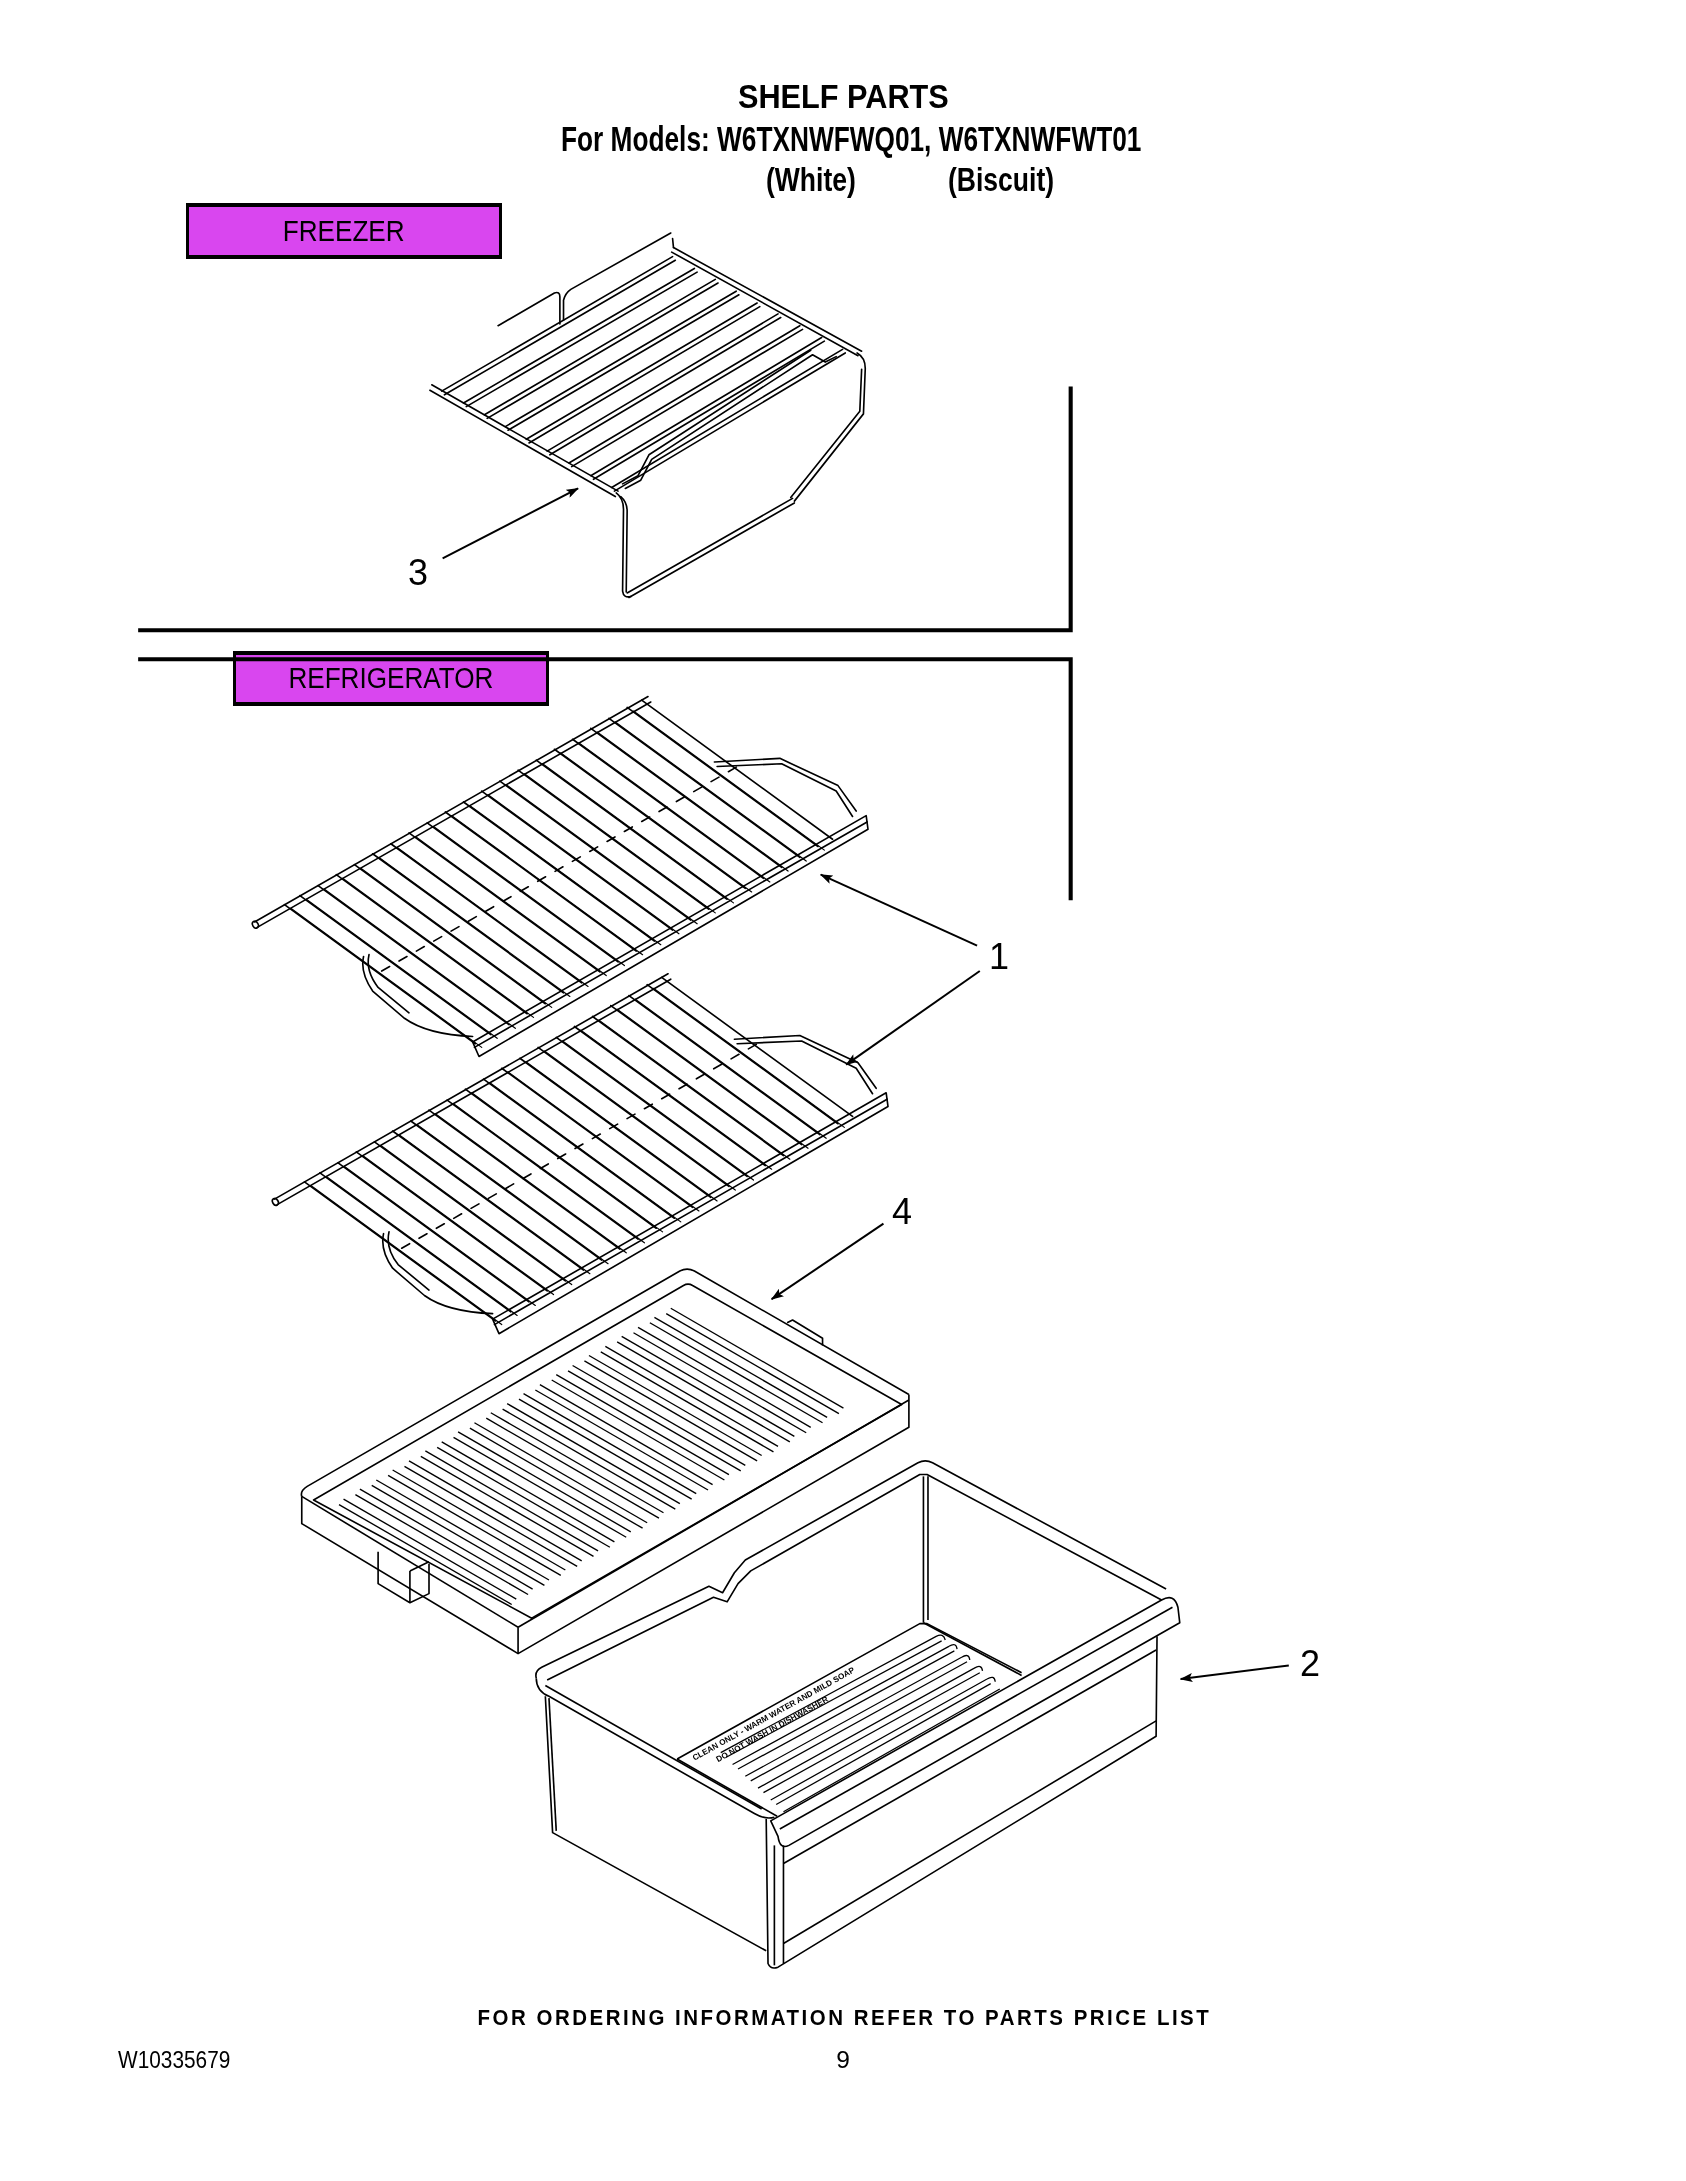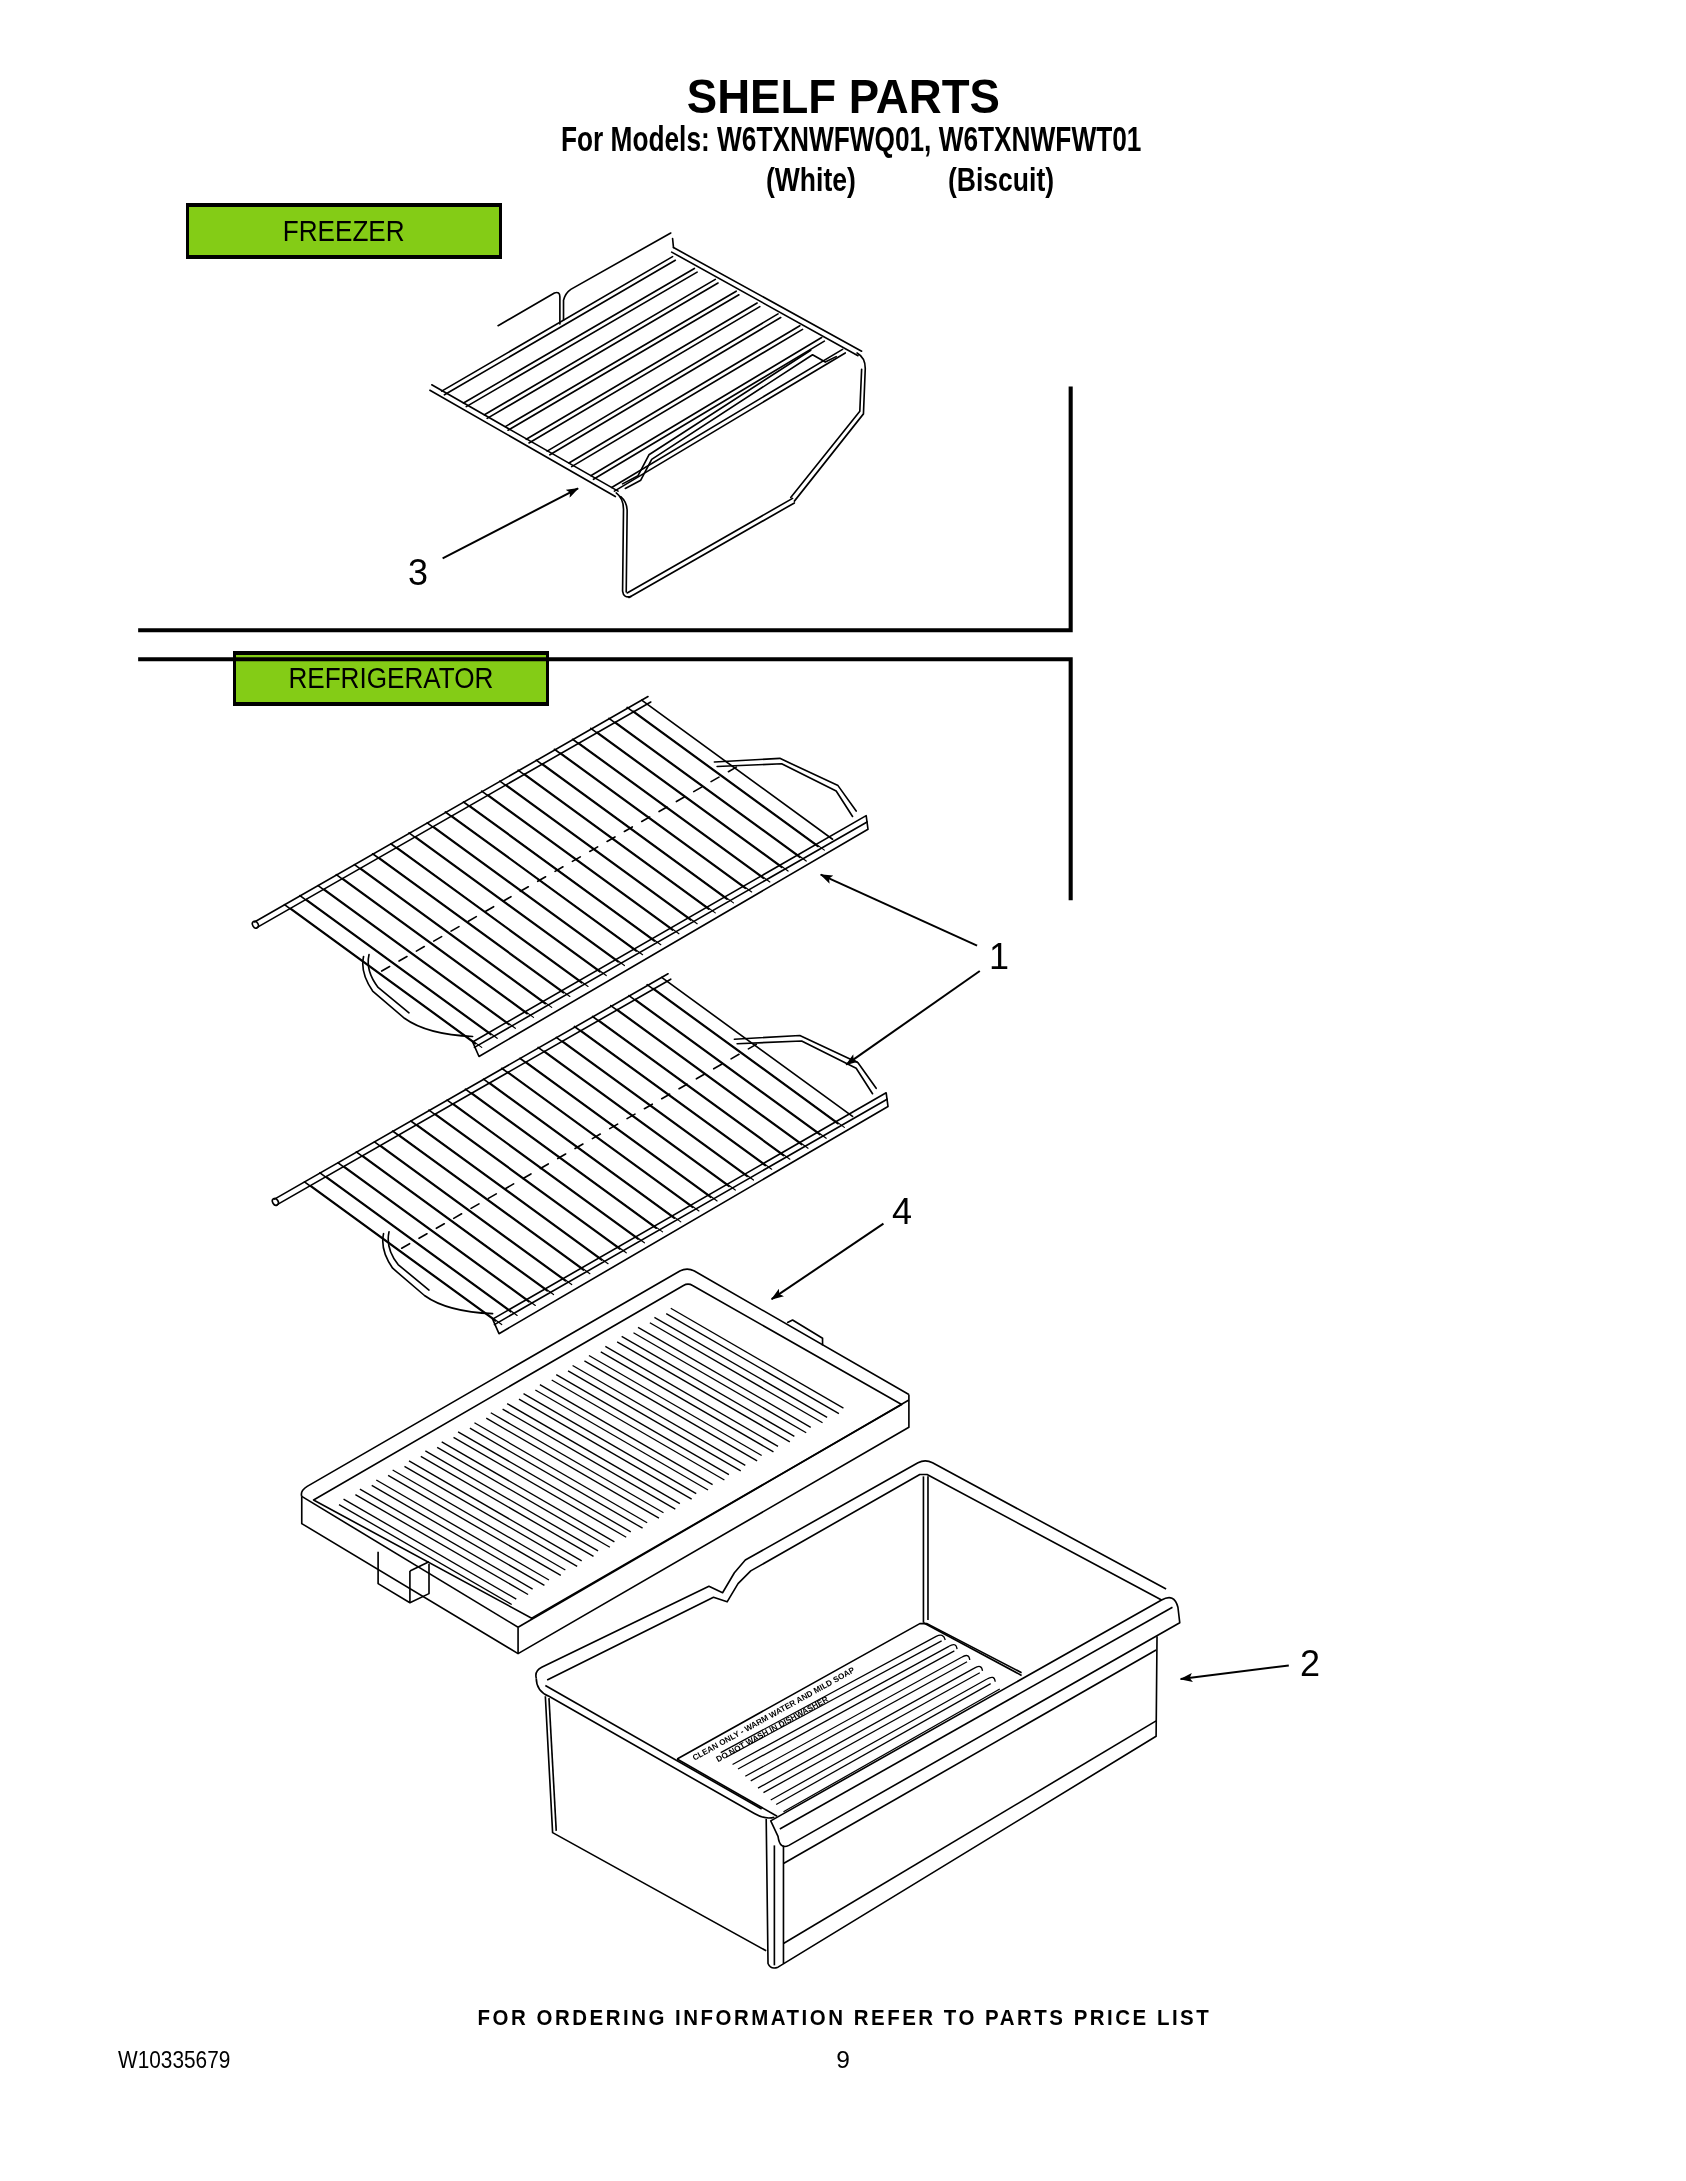--- a/index.html
+++ b/index.html
@@ -1,22 +1,22 @@
 <!DOCTYPE html>
 <html style="font-size:14.5px"><head>
 <meta charset="utf-8">
 <style>
   html, body { margin:0; padding:0; background:#ffffff; }
   body { width:1686px; height:2182px; position:relative; overflow:hidden; font-family:"Liberation Sans", sans-serif; color:#000; }
   .abs { position:absolute; }
-  .title { left:0; width:1686px; top:71px; text-align:center; font-weight:bold; font-size:49px; line-height:51px; letter-spacing:0px; }
+  .title { left:0; width:1686px; top:71px; text-align:center; font-weight:bold; font-size:33px; line-height:51px; letter-spacing:0px; }
   .title span { display:inline-block; transform:scaleX(0.93); transform-origin:center; }
   .models { left:561px; top:121px; font-weight:bold; font-size:35px; line-height:36px; white-space:nowrap; transform:scaleX(0.75); transform-origin:left top; }
   .color { top:161px; font-weight:bold; font-size:34px; line-height:36px; white-space:nowrap; transform:scaleX(0.78); transform-origin:left top; }
-  .label-box { border:3.6px solid #000; border-top-width:4.5px; border-bottom-width:4.5px; box-sizing:border-box; display:flex; align-items:center; justify-content:center; background:#84cc16; }
+  .label-box { border:3.6px solid #000; border-top-width:4.5px; border-bottom-width:4.5px; box-sizing:border-box; display:flex; align-items:center; justify-content:center; background:#d946ef; }
   .label-box span { font-size:29px; display:inline-block; transform:scaleX(0.9); }
   .callout { font-size:36px; line-height:36px; }
   .footer-note { left:0; width:1686px; top:2005px; text-align:center; font-weight:bold; font-size:22px; letter-spacing:2.7px; }
   .footer-note span { display:inline-block; transform:scaleX(0.93); margin-left:2.7px; }
   .doc-num { left:118px; top:2046px; font-size:24.5px; transform:scaleX(0.85); transform-origin:left top; }
   .page-num { left:0; width:1686px; top:2046px; text-align:center; font-size:24.5px; }
   svg { position:absolute; left:0; top:0; }
   .emb { font-family:"Liberation Sans", sans-serif; font-weight:bold; font-size:9px; }
 </style>
 </head>

